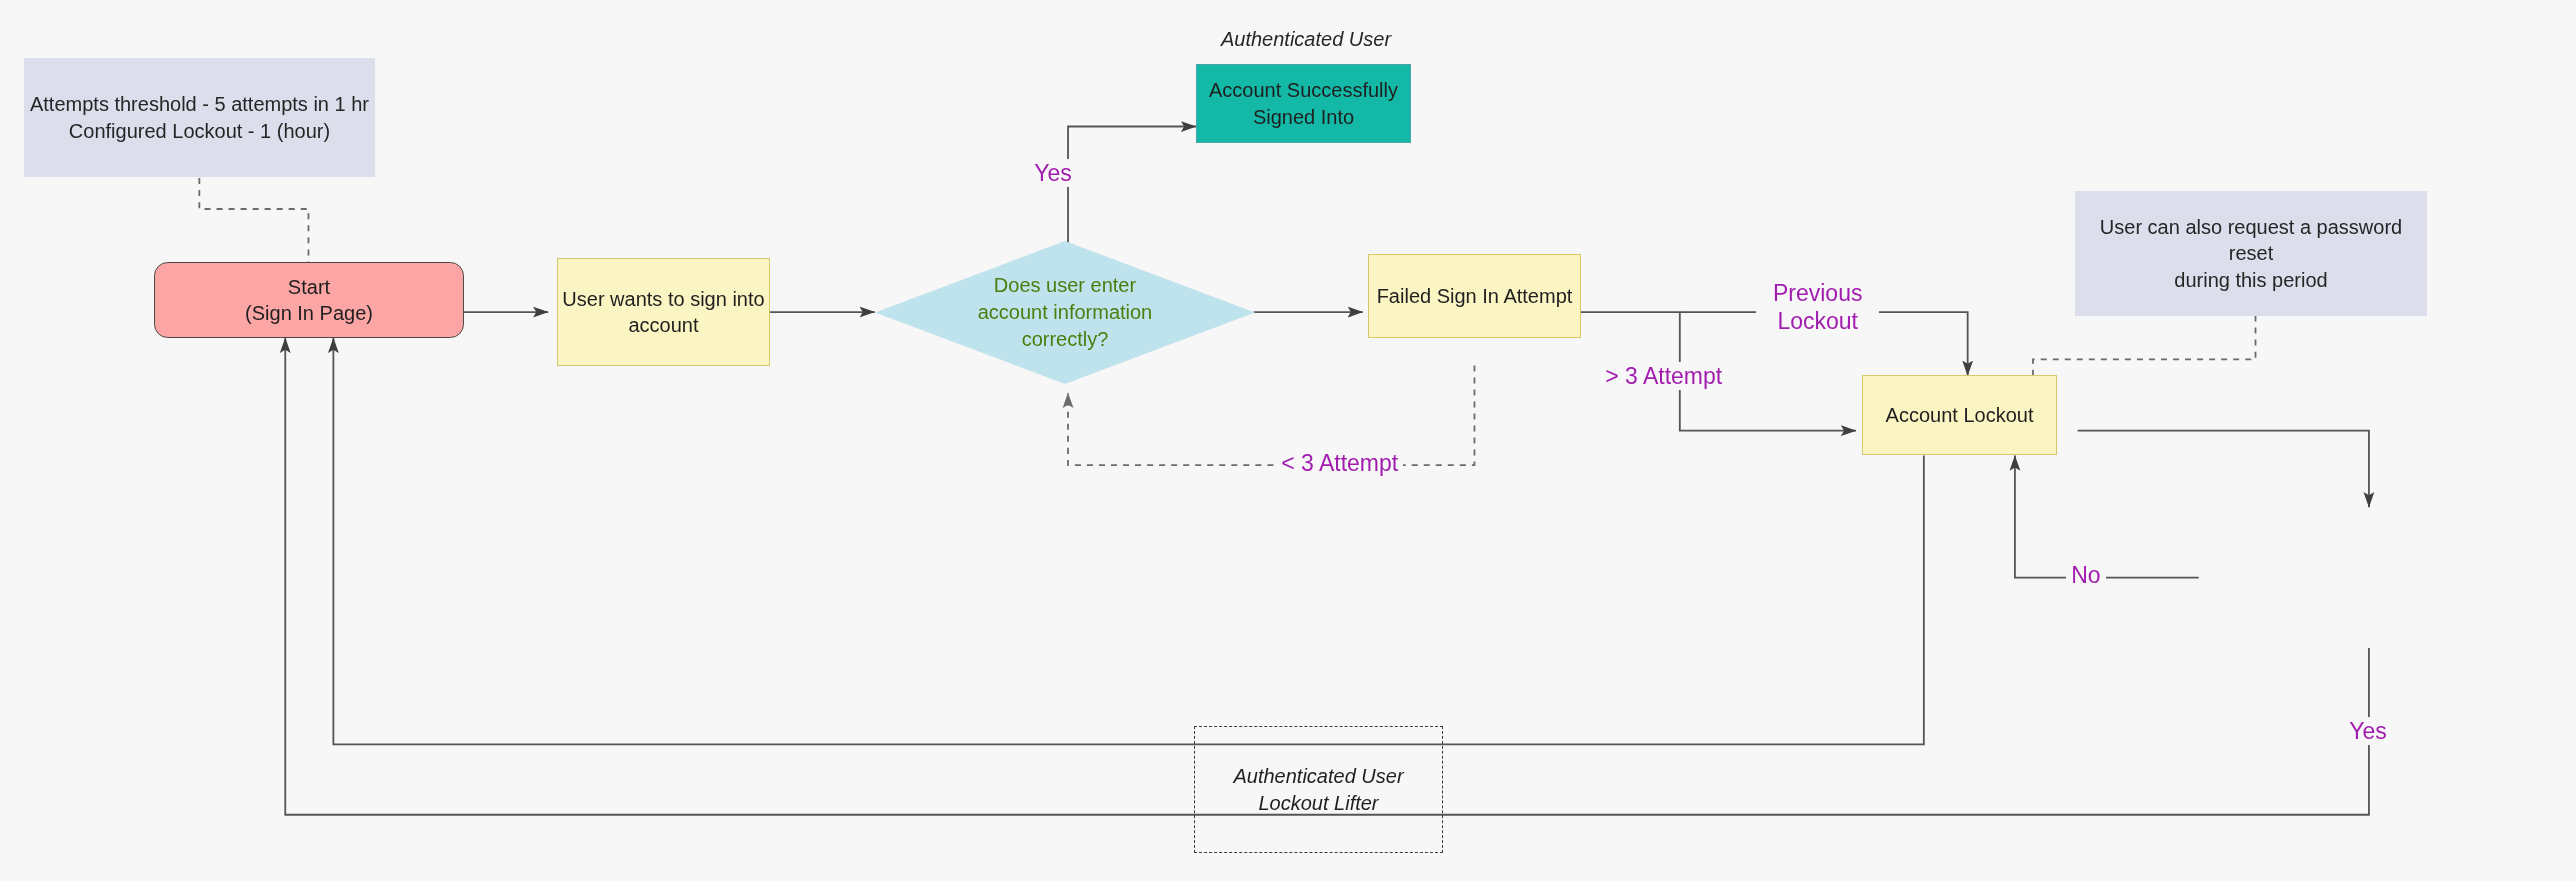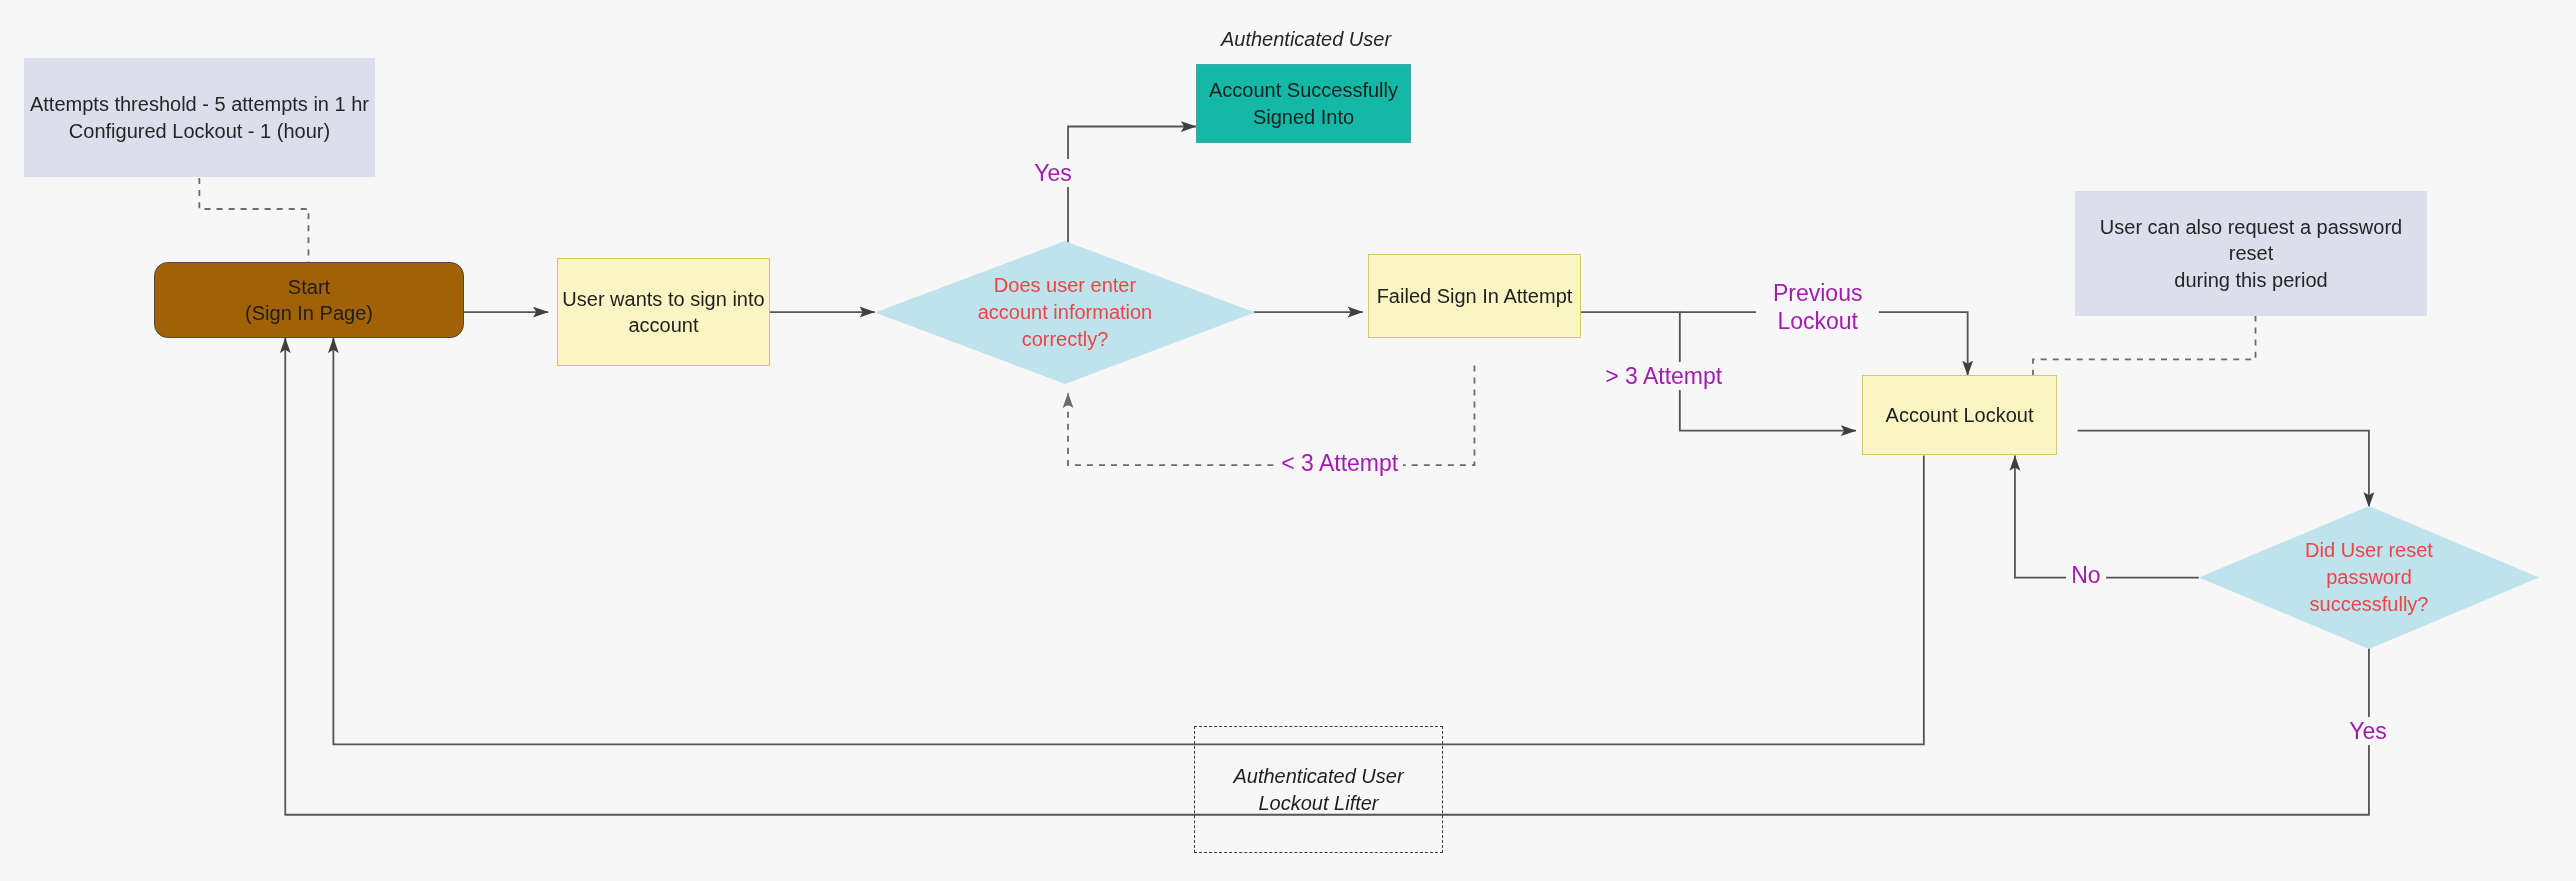--- a/index.html
+++ b/index.html
@@ -40,21 +40,21 @@
     white-space: pre-line;
   }
   
   .n-note {
     background: #dcdeeb;
     border: none;
     font-size: 20px;
     color: #262626;
   }
   .n-start {
-    background: #a16207;
+    background: #fca5a5;
     border: 1.4px solid #4a4a4a;
     border-radius: 13.7px;
     font-size: 20px;
   }
   .n-process {
     background: #fbf5c4;
     border: 1.4px solid #d6c86a;
     font-size: 20px;
   }
   .n-success {
@@ -80,21 +80,21 @@
     position: absolute;
     left: 14%;
     top: 0;
     width: 72%;
     height: 100%;
     display: flex;
     align-items: center;
     justify-content: center;
     text-align: center;
     font-size: 20px;
-    color: #ef4444;
+    color: #4d7c0f;
     line-height: 1.34;
     white-space: pre-line;
   }
   .edge-label {
     position: absolute;
     font-size: 23px;
     color: #a21caf;
     background: #f7f7f7;
     padding: 0 5.2px;
     white-space: pre-line;
@@ -179,28 +179,20 @@
   <div class="node n-success" style="left:1196px; top:64px; width:215px; height:79px;">Account Successfully
 Signed Into</div>
 
   <div class="node n-process" style="left:1368px; top:254px; width:213px; height:84px;">Failed Sign In Attempt</div>
 
   <div class="node n-note" style="left:2075px; top:191px; width:352px; height:125px;">User can also request a password reset
 during this period</div>
 
   <div class="node n-process" style="left:1862px; top:375px; width:195px; height:80px;">Account Lockout</div>
 
-  <div class="decision" style="left:2199px; top:506px; width:340px; height:143px;">
-    <svg class="dshape" viewBox="0 0 396 166" preserveAspectRatio="none">
-      <polygon points="198,0 396,83 198,166 0,83" fill="#bfe3ec"></polygon>
-    </svg>
-    <div class="dlabel">Did User reset
-password
-successfully?</div>
-  </div>
 
   <div class="node n-dashed" style="left:1194px; top:726px; width:249px; height:127px;">Authenticated User
 Lockout Lifter</div>
 
   <div class="edge-label" style="left:1029px; top:159px;">Yes</div>
 
   <div class="edge-label" style="left:1240px; top:449px;margin-left:36px;">&lt; 3 Attempt</div>
 
   <div class="edge-label" style="left:1600px; top:362px;">&gt; 3 Attempt</div>
 

